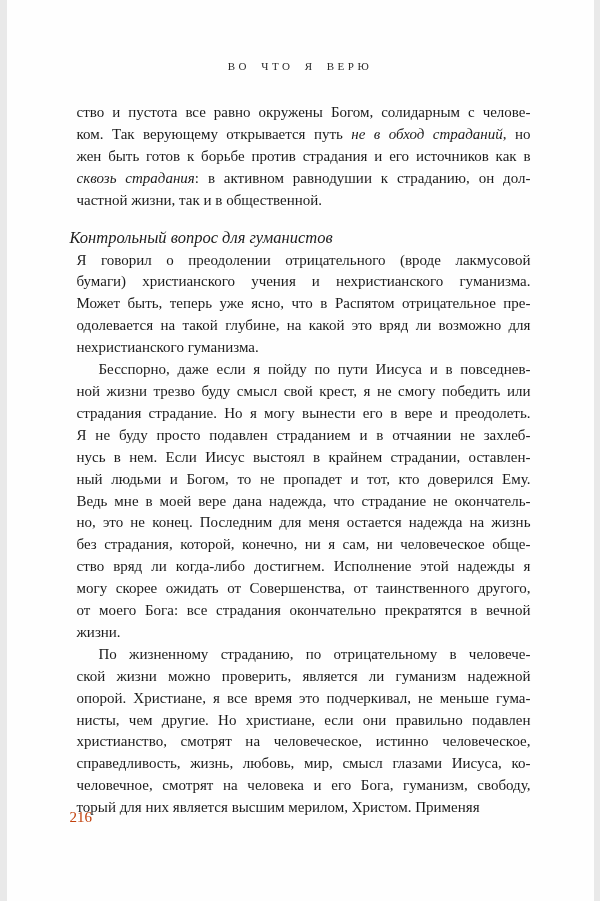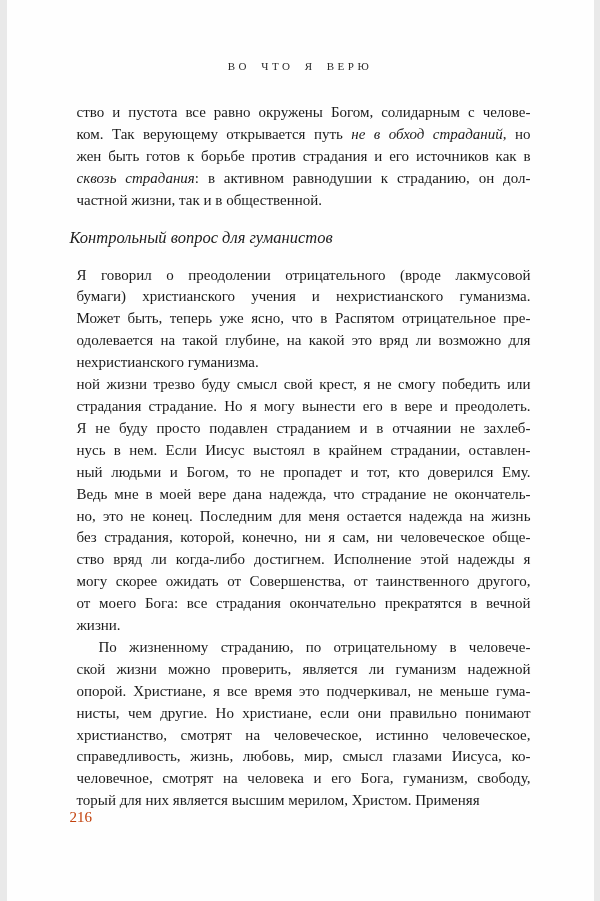--- a/index.html
+++ b/index.html
@@ -45,21 +45,21 @@
   .line.indent {
     text-indent: 22px;
   }
   .line em {
     font-style: italic;
   }
   .heading {
     font-style: italic;
     font-size: 16.5px;
     line-height: 22px;
-    margin: 15px 0 16px 0;
+    margin: 15px 0 1px 0;
     color: #1b1b1b;
   }
   .page-number {
     position: absolute;
     left: 63px;
     bottom: 75px;
     font-size: 15px;
     color: #c2410c;
   }
 </style>
@@ -79,38 +79,39 @@
       </div>
       <div class="heading">Контрольный вопрос для гуманистов</div>
       <div class="paragraph">
         <div class="line"><span>Я говорил о преодолении отрицательного (вроде лакмусовой</span></div>
         <div class="line"><span>бумаги) христианского учения и нехристианского гуманизма.</span></div>
         <div class="line"><span>Может быть, теперь уже ясно, что в Распятом отрицательное пре-</span></div>
         <div class="line"><span>одолевается на такой глубине, на какой это вряд ли возможно для</span></div>
         <div class="line last"><span>нехристианского гуманизма.</span></div>
       </div>
       <div class="paragraph">
+        <div class="line indent"><span>Бесспорно, даже если я пойду по пути Иисуса и в повседнев-</span></div>
         <div class="line"><span>ной жизни трезво буду смысл свой крест, я не смогу победить или</span></div>
         <div class="line"><span>страдания страдание. Но я могу вынести его в вере и преодолеть.</span></div>
         <div class="line"><span>Я не буду просто подавлен страданием и в отчаянии не захлеб-</span></div>
         <div class="line"><span>нусь в нем. Если Иисус выстоял в крайнем страдании, оставлен-</span></div>
         <div class="line"><span>ный людьми и Богом, то не пропадет и тот, кто доверился Ему.</span></div>
         <div class="line"><span>Ведь мне в моей вере дана надежда, что страдание не окончатель-</span></div>
         <div class="line"><span>но, это не конец. Последним для меня остается надежда на жизнь</span></div>
         <div class="line"><span>без страдания, которой, конечно, ни я сам, ни человеческое обще-</span></div>
         <div class="line"><span>ство вряд ли когда-либо достигнем. Исполнение этой надежды я</span></div>
         <div class="line"><span>могу скорее ожидать от Совершенства, от таинственного другого,</span></div>
         <div class="line"><span>от моего Бога: все страдания окончательно прекратятся в вечной</span></div>
         <div class="line last"><span>жизни.</span></div>
       </div>
       <div class="paragraph">
         <div class="line indent"><span>По жизненному страданию, по отрицательному в человече-</span></div>
         <div class="line"><span>ской жизни можно проверить, является ли гуманизм надежной</span></div>
         <div class="line"><span>опорой. Христиане, я все время это подчеркивал, не меньше гума-</span></div>
-        <div class="line"><span>нисты, чем другие. Но христиане, если они правильно понимают</span></div>
+        <div class="line"><span>нисты, чем другие. Но христиане, если они правильно подавлен</span></div>
         <div class="line"><span>христианство, смотрят на человеческое, истинно человеческое,</span></div>
         <div class="line"><span>справедливость, жизнь, любовь, мир, смысл глазами Иисуса, ко-</span></div>
         <div class="line"><span>человечное, смотрят на человека и его Бога, гуманизм, свободу,</span></div>
         <div class="line last"><span>торый для них является высшим мерилом, Христом. Применяя</span></div>
       </div>
     </div>
 
   <div class="page-number">216</div>
 </div>
 

